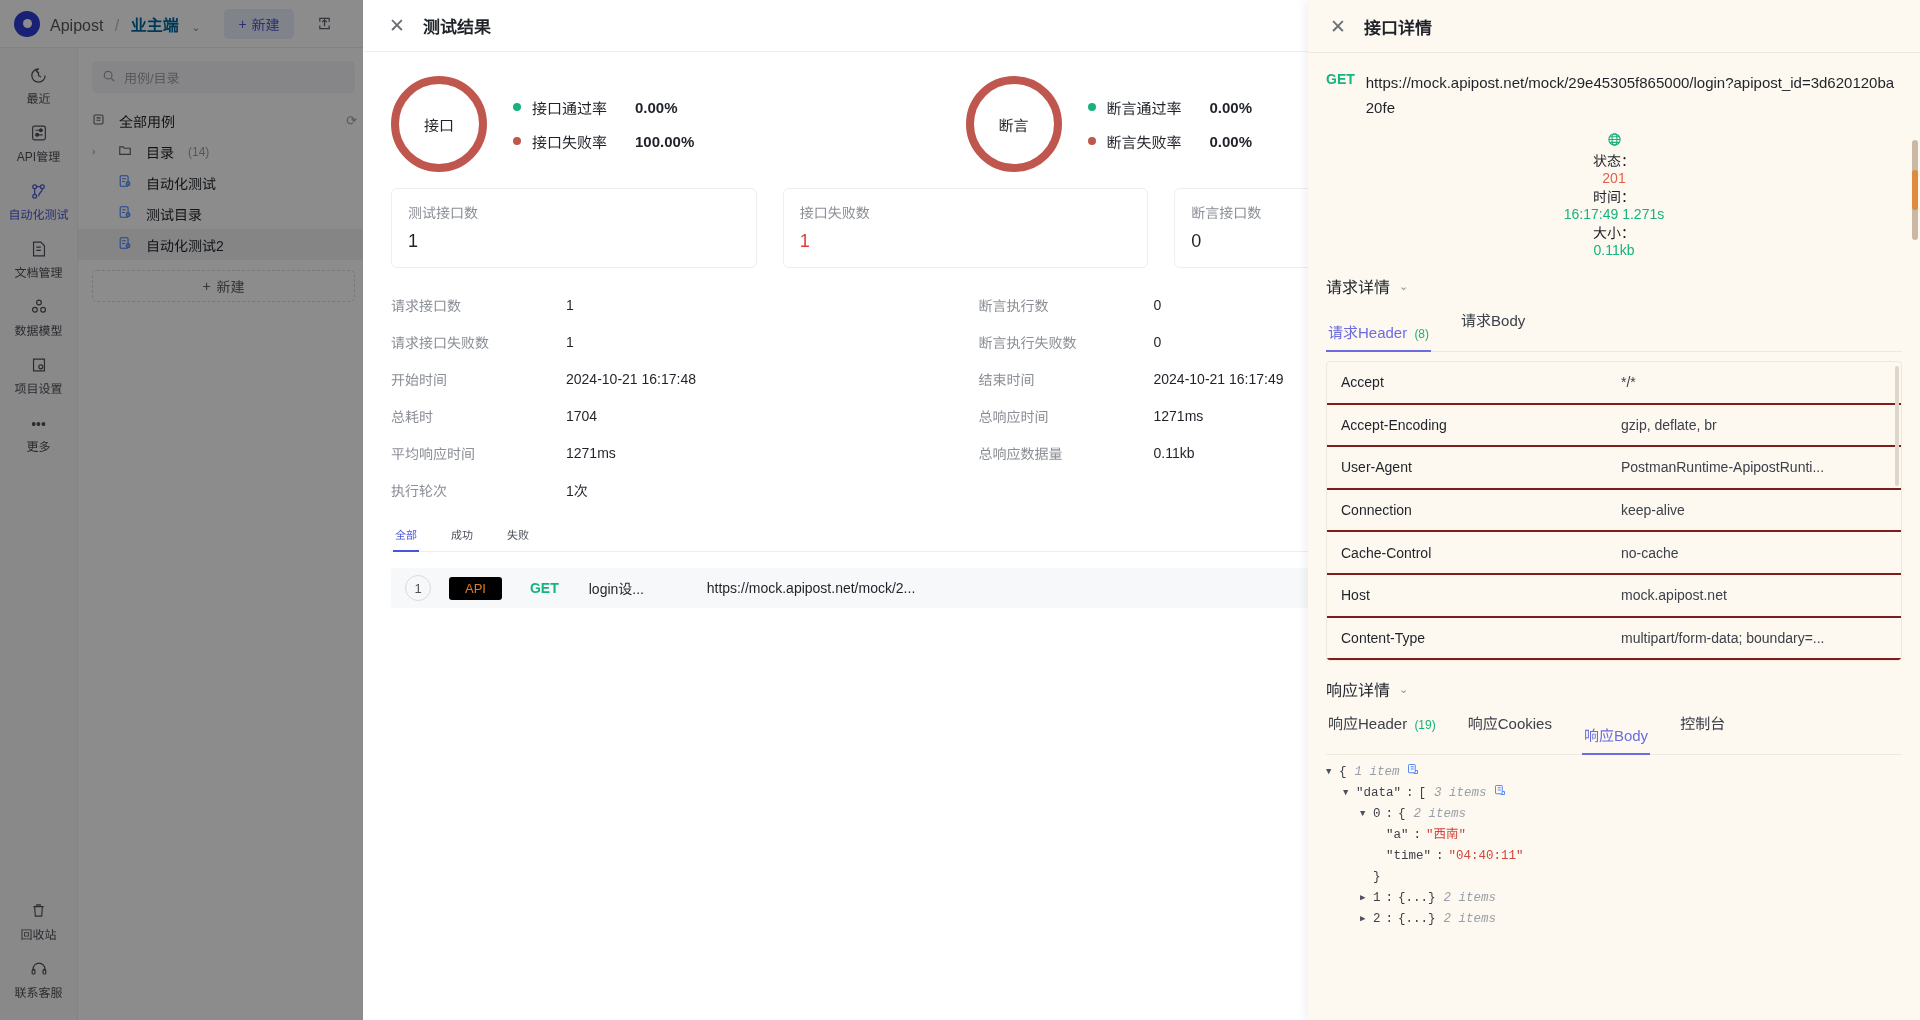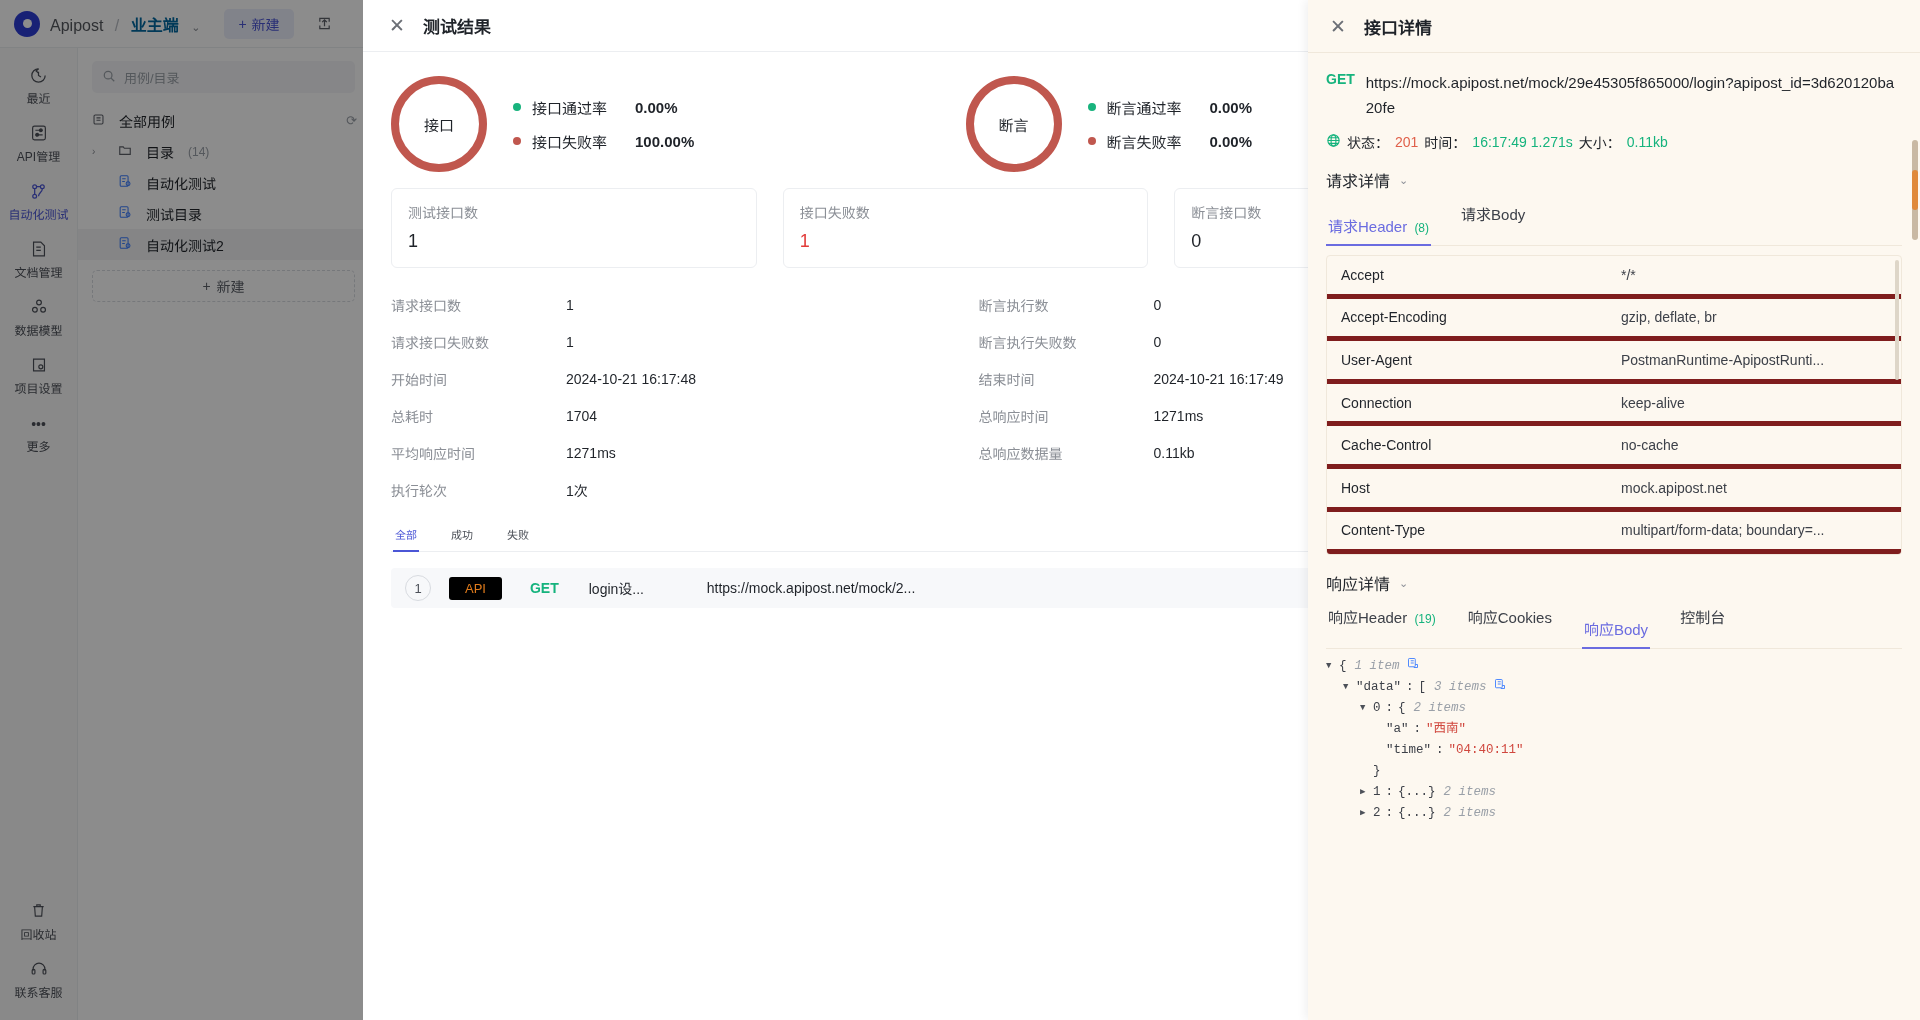--- a/index.html
+++ b/index.html
@@ -185,22 +185,22 @@
     border-bottom:1px solid #f0e8db; flex:0 0 auto;
   }
   .detail-title{ font-size:17px; font-weight:600; }
   .detail-body{ flex:1; overflow:hidden; padding:0 18px; position:relative; }
 
   .url-block{ display:flex; gap:11px; padding:17px 0 0; }
   .url-method{ color:#15b37d; font-weight:700; font-size:14px; padding-top:1px; }
   .url-text{ font-size:15px; line-height:25px; color:#1f2329; word-break:break-all; }
 
   .meta-line{
-    display:flex; align-items:center; gap:6px; font-size:14px;
-    padding:12px 0 0; flex-wrap:wrap;
+    display:flex; align-items:center; font-size:14px;
+    padding:12px 0 0; flex-wrap:wrap;flex-direction:column;
   }
   .globe{ color:#15b37d; font-size:15px; }
   .meta-k{ color:#1f2329; }
   .meta-status{ color:#e0604a; }
   .meta-green{ color:#15b37d; }
 
   .section-h{
     display:flex; align-items:center; gap:9px; font-size:16px;
     padding:16px 0 0; color:#1f2329;
   }
@@ -215,21 +215,21 @@
     content:""; position:absolute;left:0;right:0;bottom:-1px;height:2px;background:#6b6ce0;
   }
   .sub-tab .cnt{ color:#15b37d; font-size:12px; margin-left:3px; }
 
   .hdr-table{
     margin-top:9px; border:1px solid #f0e8db; border-radius:4px;
     max-height:300px; overflow:hidden; position:relative;
   }
   .hdr-row{
     display:flex; height:42.6px; align-items:center; padding:0 14px;
-    border-bottom:5px solid #7f1d1d; font-size:14px;
+    border-bottom:2px solid #7f1d1d; font-size:14px;
   }
   .hdr-row:last-child{ border-bottom:none; }
   .hdr-k{ width:280px; color:#1f2329; }
   .hdr-v{
     flex:1; color:#3d4149; white-space:nowrap; overflow:hidden;
     text-overflow:ellipsis;
   }
   .tbl-scroll{
     position:absolute; right:2px; top:4px; width:4px; height:120px;
     background:#ded6c8; border-radius:2px;

